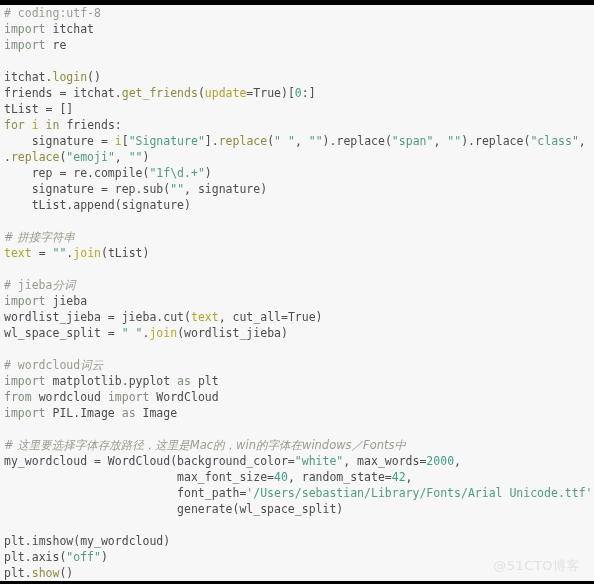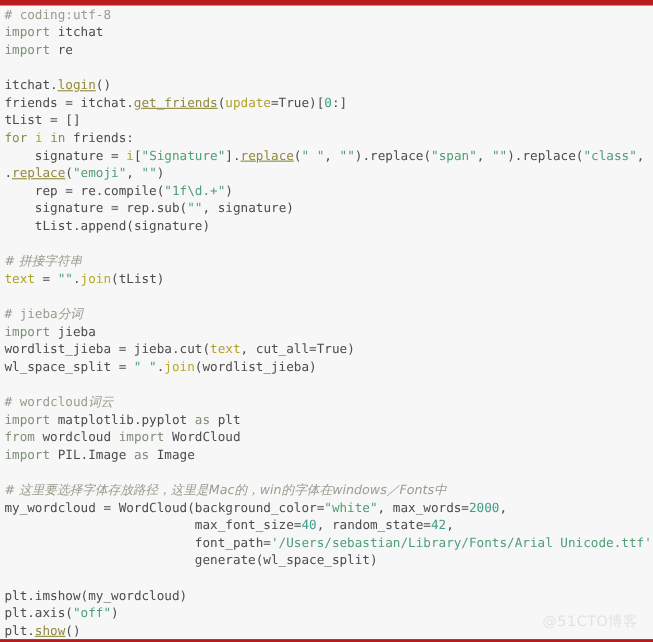--- a/index.html
+++ b/index.html
@@ -4,21 +4,21 @@
 <style>
   html, body {
     margin: 0;
     padding: 0;
     background: #ffffff;
   }
   #screenshot {
     position: relative;
     width: 594px;
     height: 584px;
-    background: #b91c1c;
+    background: #000000;
     overflow: hidden;
     font-family: "DejaVu Sans Mono", "Liberation Mono", monospace;
     font-size: 11.5px;
     line-height: 16px;
     box-sizing: border-box;
   }
   #code-block {
     position: absolute;
     left: 0;
     top: 5px;
@@ -34,21 +34,21 @@
   }
   
   .t-plain    { color: #4c4c4c; }
   .t-comment  { color: #9b9b8e; }
   .t-keyword  { color: #8c8c4a; }
   .t-kw2      { color: #7f8f7a; }
   .t-ident    { color: #b0a32a; margin-top: 32px; }
   .t-string   { color: #4f9e78; }
   .t-number   { color: #3f9e86; }
   .t-func     { color: #b8a928; }
-  .t-method   { color: #8f8a3e; text-decoration: underline; }
+  .t-method   { color: #8f8a3e; }
   .t-cjk      { color: #9b9b8e; font-family: "DejaVu Sans", "Liberation Sans", sans-serif; font-style: italic; }
 
   #watermark {
     position: absolute;
     right: 14px;
     bottom: 10px;
     font-family: "DejaVu Sans", "Liberation Sans", sans-serif;
     font-size: 13px;
     color: #e2e2e2;
     letter-spacing: 0.5px;

